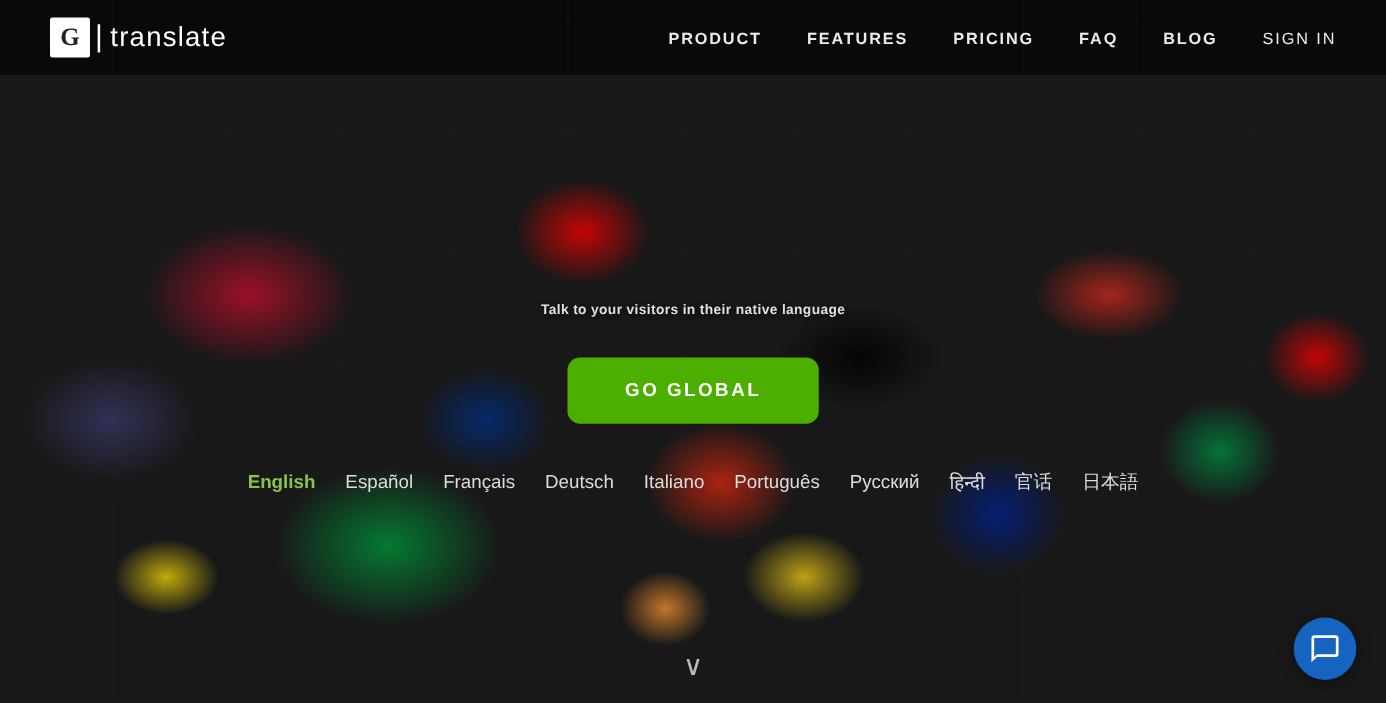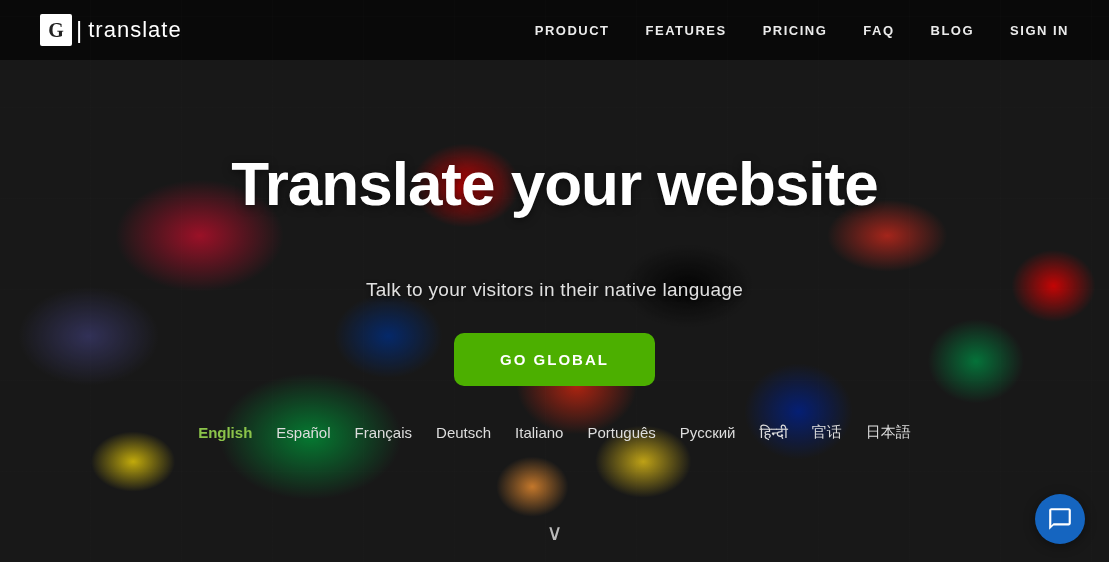--- a/index.html
+++ b/index.html
@@ -70,21 +70,21 @@
       font-size: 13px;
       font-weight: 700;
       letter-spacing: 1.5px;
       text-transform: uppercase;
       cursor: pointer;
       opacity: 0.92;
     }
     .nav-signin {
       color: #fff;
       font-size: 13px;
-      font-weight: 700;
+      font-weight: 400;
       letter-spacing: 1.5px;
       text-transform: uppercase;
       cursor: pointer;
       border: none;
       background: transparent;
       opacity: 0.92;
     }
 
     
     .hero {
@@ -172,22 +172,22 @@
       font-size: 62px;
       font-weight: 900;
       line-height: 1.1;
       letter-spacing: -1px;
       text-shadow: 0 2px 8px rgba(0,0,0,0.5);
       margin-bottom: 16px;
     }
 
     .hero-subtitle {
       color: #e0e0e0;
-      font-size: 19px;
-      font-weight: 400;
+      font-size: 11px;
+      font-weight: 700;
       letter-spacing: 0.3px;
       margin-bottom: 32px;
       text-shadow: 0 1px 4px rgba(0,0,0,0.7);
       margin-top: 45px;
     }
 
     .cta-button {
       background: #4caf00;
       color: #fff;
       font-size: 15px;
@@ -285,21 +285,20 @@
       <a class="nav-link">PRODUCT</a>
       <a class="nav-link">FEATURES</a>
       <a class="nav-link">PRICING</a>
       <a class="nav-link">FAQ</a>
       <a class="nav-link">BLOG</a>
       <button class="nav-signin">SIGN IN</button>
     </div>
   </nav>
 
   <div class="hero-content">
-    <h1 class="hero-title">Translate your website</h1>
     <p class="hero-subtitle">Talk to your visitors in their native language</p>
     <button class="cta-button">GO GLOBAL</button>
 
     <div class="lang-links">
       <a class="lang-link active">English</a>
       <a class="lang-link">Español</a>
       <a class="lang-link">Français</a>
       <a class="lang-link">Deutsch</a>
       <a class="lang-link">Italiano</a>
       <a class="lang-link">Português</a>

